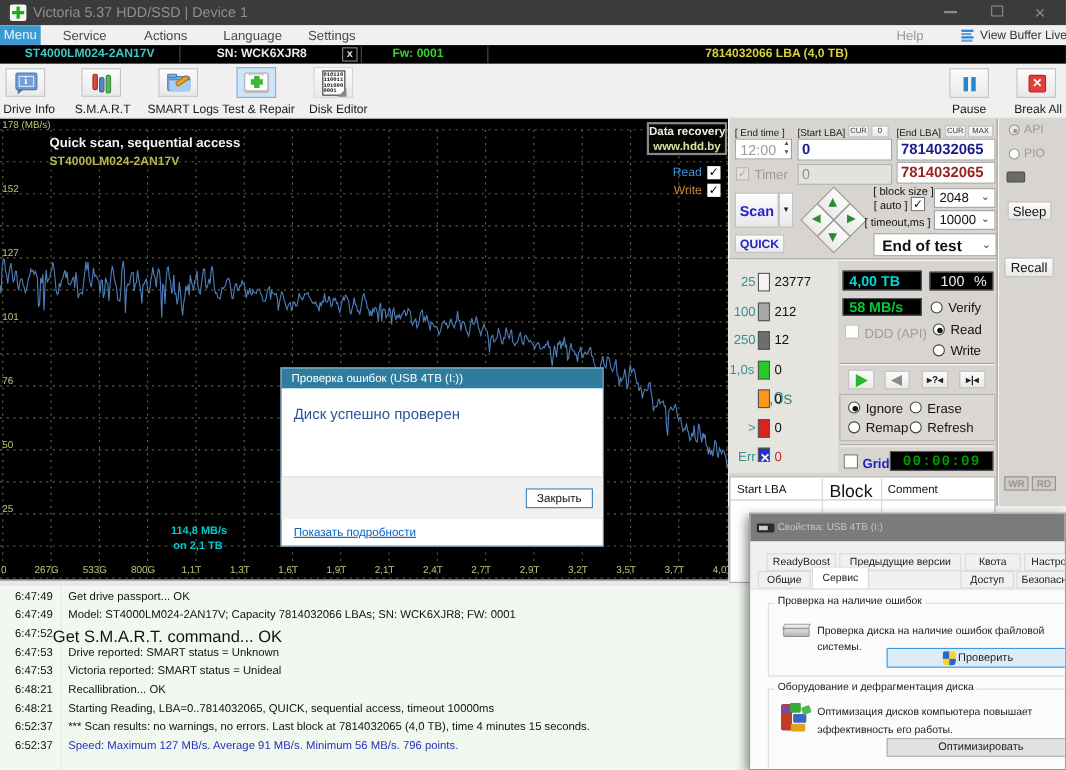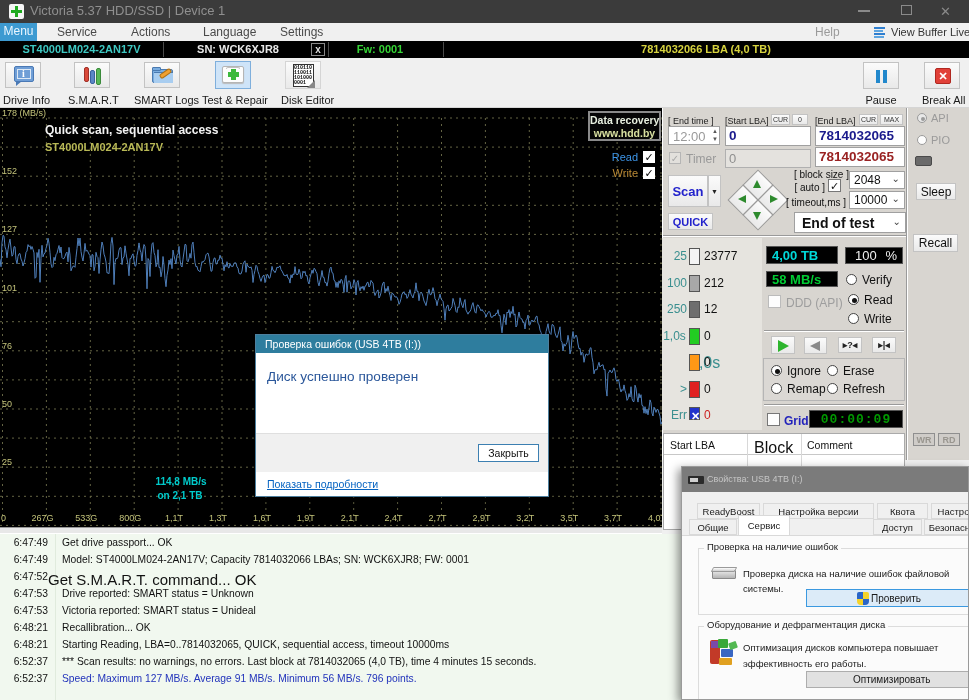--- a/index.html
+++ b/index.html
@@ -356,21 +356,21 @@
 </div>
 
 <div class="abs" style="left:681px;top:466px;width:288px;height:234px;background:#f0f0f0;border:1px solid #9a9a9a;box-shadow:-3px 3px 9px rgba(0,0,0,0.45);overflow:hidden;">
  <div style="position:absolute;left:0;top:0;width:100%;height:25px;background:#7b7b7b;">
    <div style="position:absolute;left:6px;top:9px;width:16px;height:8px;background:#2a2a2a;border-radius:1px;"></div>
    <div style="position:absolute;left:8px;top:11px;width:8px;height:4px;background:#cfcfcf;"></div>
    <div style="position:absolute;left:25px;top:7px;font-size:9px;color:#c6c6c6;">Свойства: USB 4TB (I:)</div>
  </div>
 
  <div style="position:absolute;left:15px;top:36px;width:63px;height:16px;background:#f0f0f0;border:1px solid #d9d9d9;font-size:9.5px;color:#1a1a1a;text-align:center;line-height:15px;">ReadyBoost</div>
- <div style="position:absolute;left:81px;top:36px;width:111px;height:16px;background:#f0f0f0;border:1px solid #d9d9d9;font-size:9.5px;color:#1a1a1a;text-align:center;line-height:15px;">Настройка версии</div>
+ <div style="position:absolute;left:81px;top:36px;width:111px;height:16px;background:#f0f0f0;border:1px solid #d9d9d9;font-size:9.5px;color:#1a1a1a;text-align:center;line-height:15px;">Предыдущие версии</div>
  <div style="position:absolute;left:195px;top:36px;width:51px;height:16px;background:#f0f0f0;border:1px solid #d9d9d9;font-size:9.5px;color:#1a1a1a;text-align:center;line-height:15px;">Квота</div>
  <div style="position:absolute;left:249px;top:36px;width:60px;height:16px;background:#f0f0f0;border:1px solid #d9d9d9;font-size:9.5px;color:#1a1a1a;text-align:center;line-height:15px;">Настройка</div>
 
  <div style="position:absolute;left:7px;top:52px;width:48px;height:16px;background:#f0f0f0;border:1px solid #d9d9d9;font-size:9.5px;color:#1a1a1a;text-align:center;line-height:15px;">Общие</div>
  <div style="position:absolute;left:56px;top:48px;width:52px;height:20px;background:#fff;border:1px solid #d9d9d9;border-bottom:none;font-size:9.5px;color:#1a1a1a;text-align:center;line-height:19px;">Сервис</div>
  <div style="position:absolute;left:109px;top:52px;width:80px;height:16px;background:#f0f0f0;border:1px solid #d9d9d9;font-size:9.5px;color:#1a1a1a;text-align:center;line-height:15px;margin-top:43px;">Оборудование</div>
  <div style="position:absolute;left:191px;top:52px;width:49px;height:16px;background:#f0f0f0;border:1px solid #d9d9d9;font-size:9.5px;color:#1a1a1a;text-align:center;line-height:15px;">Доступ</div>
  <div style="position:absolute;left:242px;top:52px;width:70px;height:16px;background:#f0f0f0;border:1px solid #d9d9d9;font-size:9.5px;color:#1a1a1a;text-align:center;line-height:15px;">Безопасность</div>
 
  <div style="position:absolute;left:0px;top:68px;width:288px;height:166px;background:#fbfbfb;border-top:1px solid #d9d9d9;"></div>

